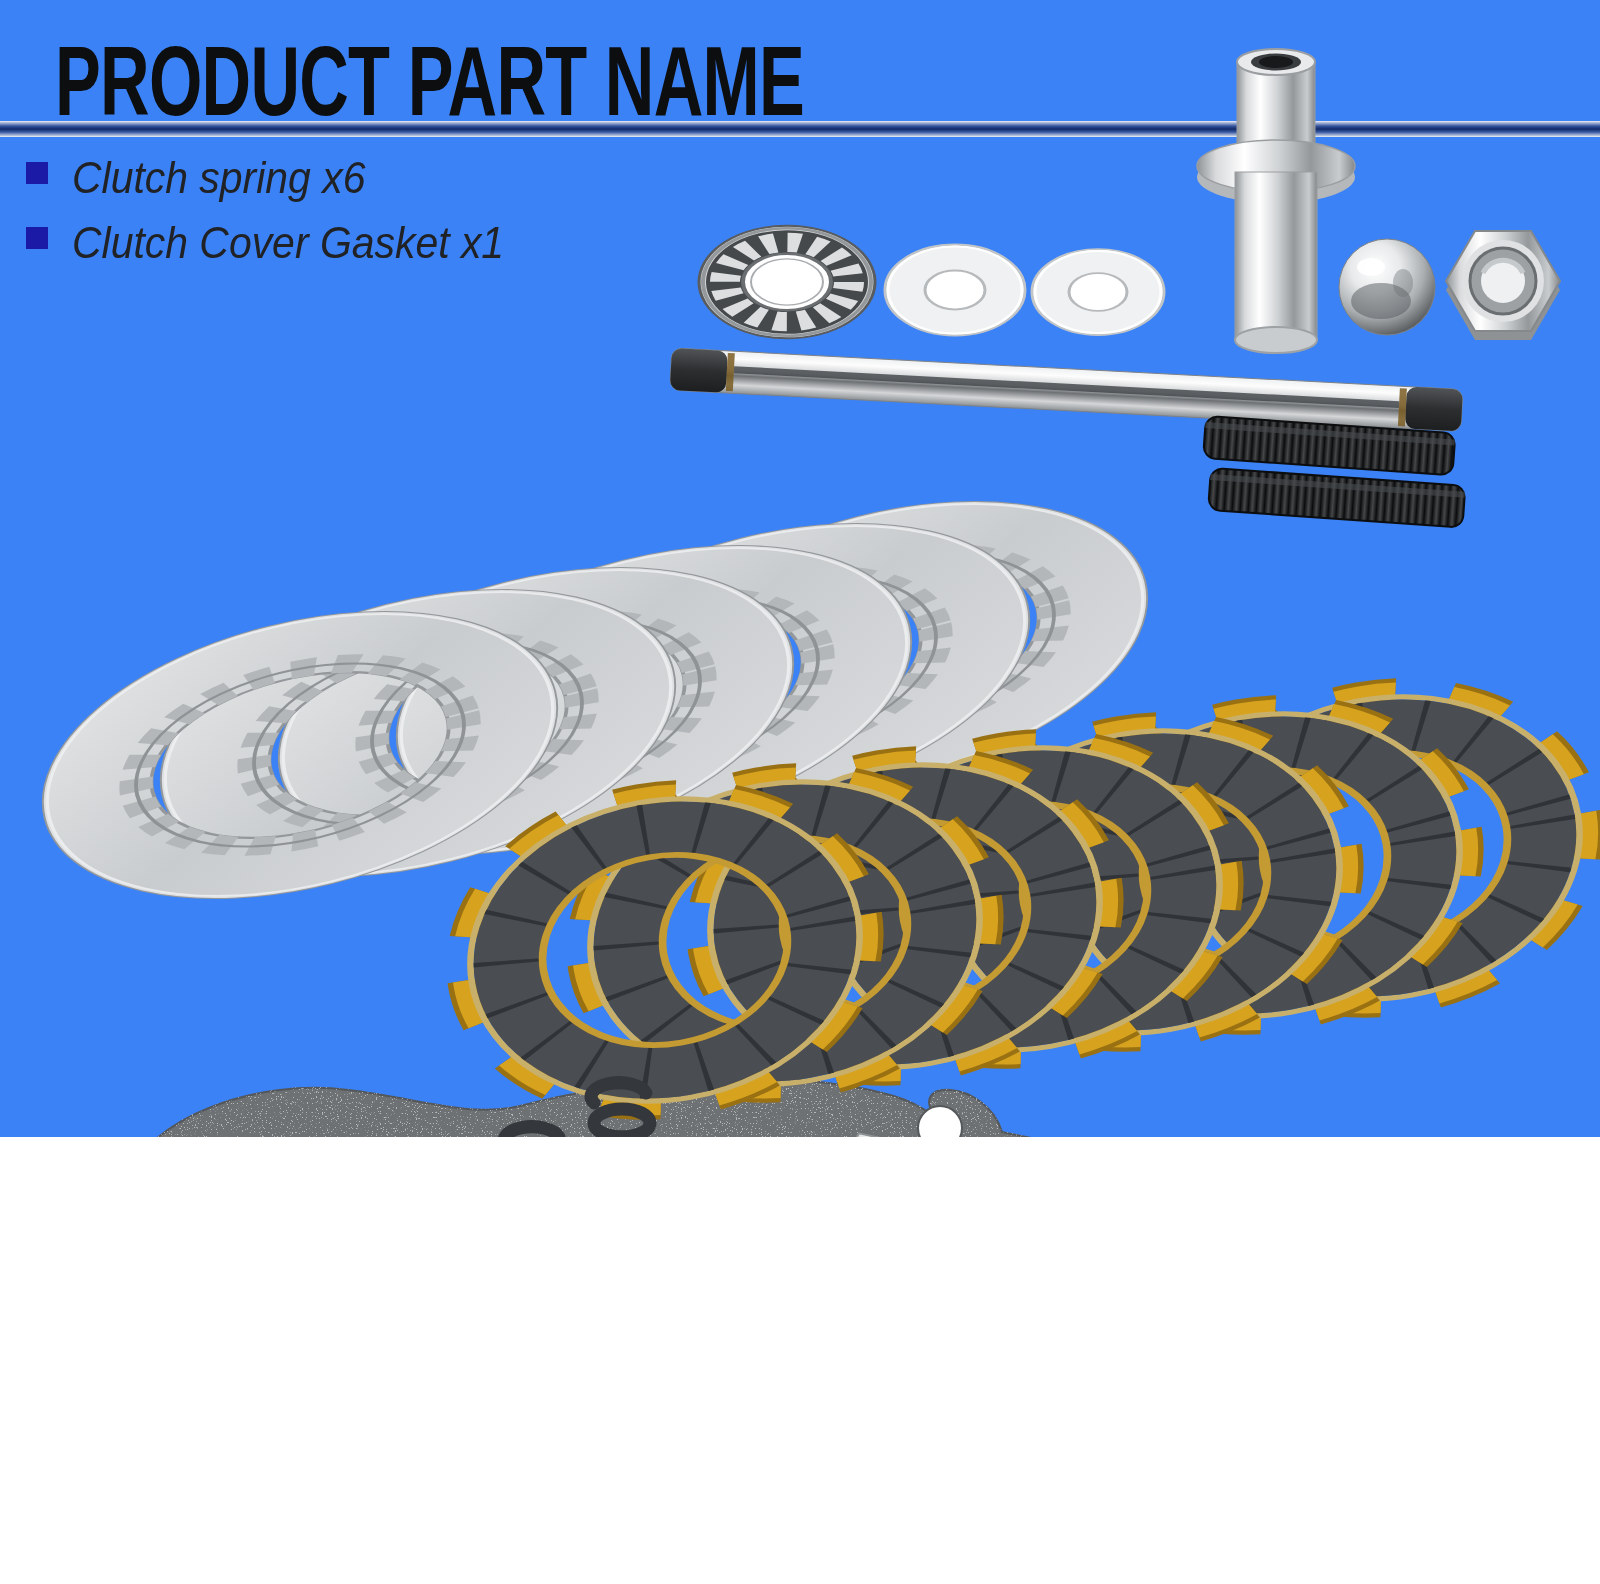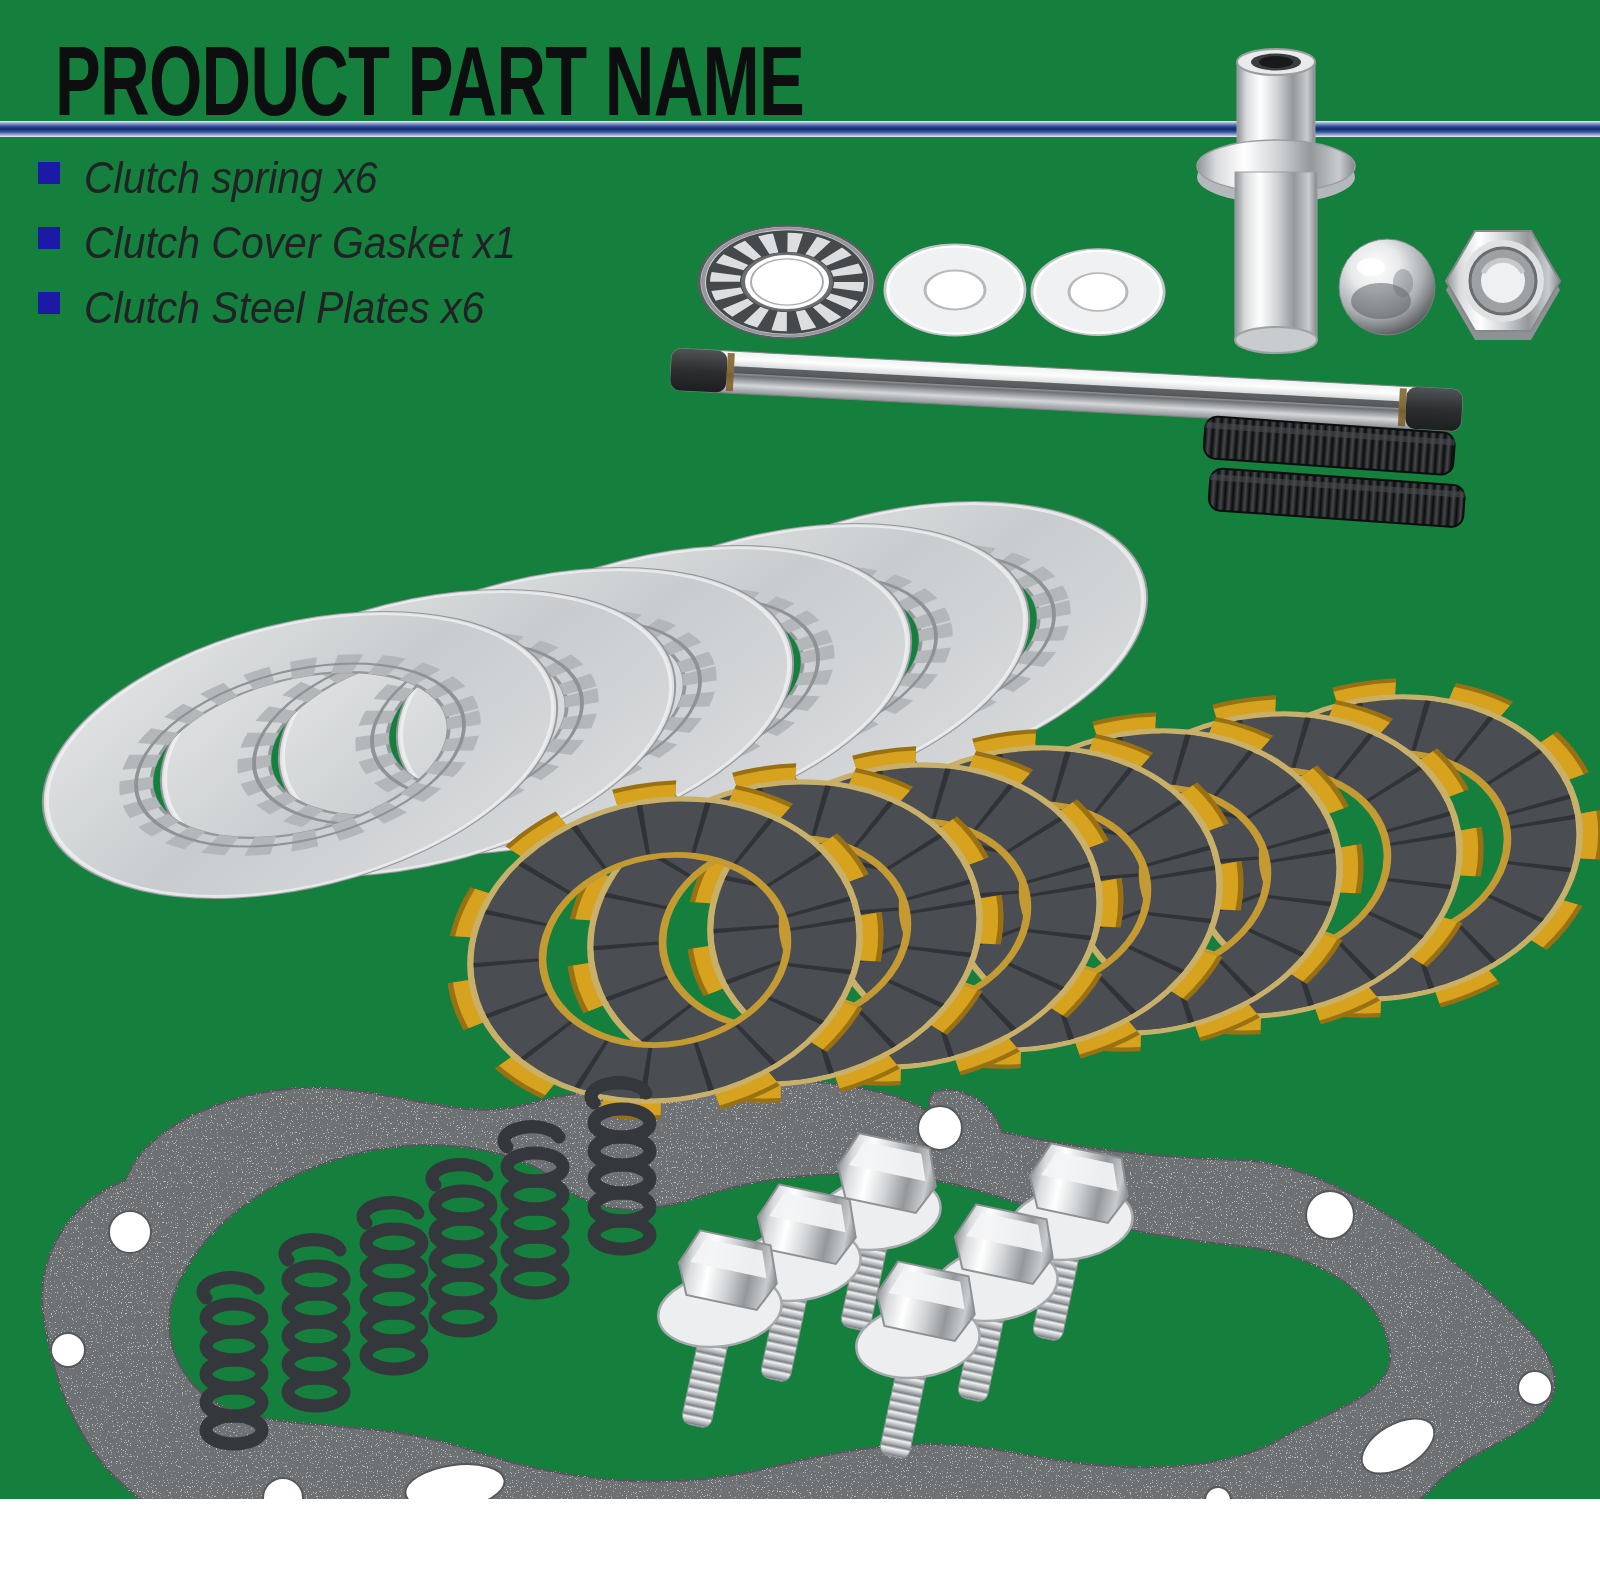--- a/index.html
+++ b/index.html
@@ -1,24 +1,24 @@
 <!DOCTYPE html>
 <html><head>
 <meta charset="utf-8">
 <style>
   html,body{margin:0;padding:0;background:#fff;}
-  .canvas{position:relative;width:1600px;height:1499px;background:#15803d;overflow:hidden;
+  .canvas{position:relative;width:1600px;height:1137px;background:#3b82f6;overflow:hidden;
           font-family:"Liberation Sans",sans-serif;}
   .title{position:absolute;left:55px;top:30px;z-index:3;font-size:98px;font-weight:bold;
          color:#0d0e0f;white-space:nowrap;line-height:1.05;letter-spacing:-1px;
          transform:scaleX(.70);transform-origin:0 0;}
   .divider{position:absolute;left:0;top:121px;width:1600px;height:16px;z-index:0;
            background:linear-gradient(180deg,#eef1f7 0%,#aebcd9 10%,#33539e 32%,#122a68 50%,
                       #33539e 68%,#aebcd9 90%,#eef1f7 100%);}
-  .parts{position:absolute;left:38px;top:152px;z-index:3;list-style:none;margin:0;padding:0;}
+  .parts{position:absolute;left:26px;top:152px;z-index:3;list-style:none;margin:0;padding:0;}
   .parts li{display:flex;align-items:flex-start;height:65px;}
   .bullet{width:22px;height:22px;background:#1a1aa6;margin-top:10px;flex:none;}
   .lbl{font-style:italic;font-size:44px;color:#202225;margin-left:24px;margin-top:2px;
        white-space:pre;line-height:1.1;transform:scaleX(.93);transform-origin:0 0;}
   .art{position:absolute;left:0;top:0;z-index:2;pointer-events:none;}
 </style>
 </head>
 <body>
 
 <div class="canvas">
@@ -27,24 +27,20 @@
   <div class="divider"></div>
 
   <ul class="parts">
     <li>
         <span class="bullet"></span>
         <span class="lbl">Clutch spring x6</span>
       </li>
     <li>
         <span class="bullet"></span>
         <span class="lbl">Clutch Cover Gasket x1</span>
-      </li>
-    <li>
-        <span class="bullet"></span>
-        <span class="lbl">Clutch Steel Plates x6</span>
       </li>
   </ul>
 
   <svg class="art" width="1600" height="1584" viewBox="0 0 1600 1584">
     <defs>
       <linearGradient id="chromeH" x1="0" y1="0" x2="1" y2="0">
         <stop offset="0" stop-color="#8f9396"></stop>
           <stop offset=".12" stop-color="#d8dadc"></stop>
         <stop offset=".3" stop-color="#ffffff"></stop>
           <stop offset=".52" stop-color="#cfd2d4"></stop>

